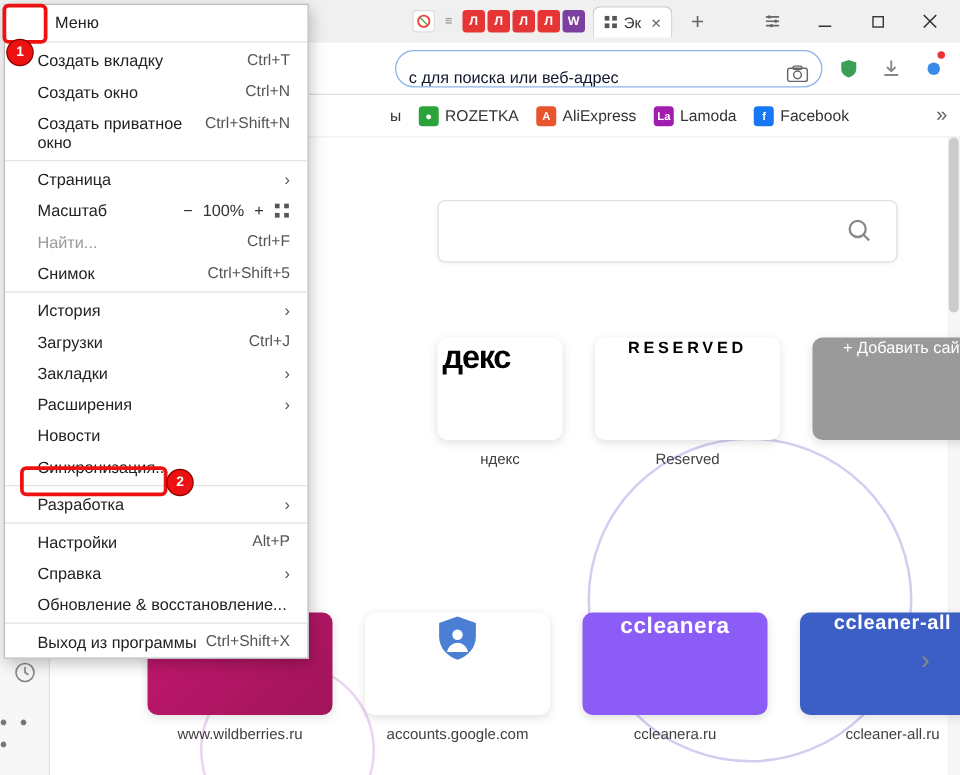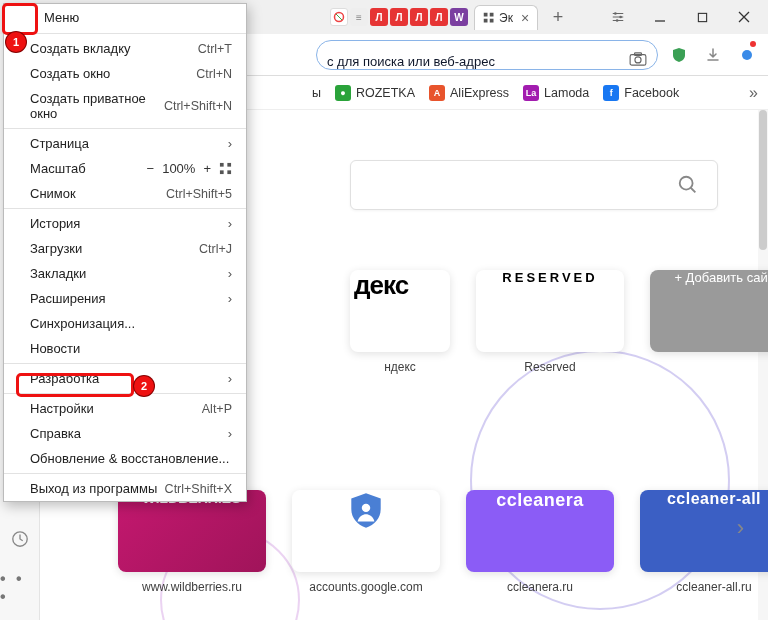--- a/index.html
+++ b/index.html
@@ -49,21 +49,21 @@
   
   
   .sidebar { position:absolute; left:0; top:34px; bottom:0; width:40px; background:#f7f7f7; border-right:1px solid #e4e4e4; display:flex; flex-direction:column; align-items:center; padding-top:12px; gap:18px;}
   .side-ico { color:#777; }
   .side-dots { margin-top:auto; margin-bottom:14px; color:#777; letter-spacing:3px; font-weight:bold;}
   
   
   .menu { position:absolute; left:3px; top:3px; width:244px; background:#fff; border:1px solid #bbb; box-shadow:2px 4px 12px rgba(0,0,0,.25); font-size:13px; color:#222; z-index:100;}
   .menu-title { padding:6px 10px 6px 40px; font-size:13px; color:#222;}
   .menu-sep { height:1px; background:#e2e2e2; margin:2px 0;}
-  .menu-item { display:flex; align-items:center; padding:5px 14px 5px 26px; position:relative; }
+  .menu-item { display:flex; align-items:flex-start; padding:5px 14px 5px 26px; position:relative; }
   .menu-label { flex:1; }
   .menu-short { color:#555; font-size:12.5px;}
   .menu-arrow { color:#555; margin-left:auto;}
   .menu-item.dim .menu-label { color:#999; }
   .zoom-controls { display:flex; align-items:center; gap:8px; color:#333; font-size:13px;}
   
   
   .annot { position:absolute; border:3px solid #e11; border-radius:5px; z-index:200; pointer-events:none;}
   .annot.a1 { left:2px; top:3px; width:36px; height:32px;}
   .annot.a2 { left:16px; top:373px; width:118px; height:24px;}
@@ -289,20 +289,24 @@
       <span>100%</span>
       <span>+</span>
       <svg width="13" height="13" viewBox="0 0 14 14">
           <rect x="1" y="1" width="4" height="4" fill="#555"></rect>
           <rect x="9" y="1" width="4" height="4" fill="#555"></rect>
           <rect x="1" y="9" width="4" height="4" fill="#555"></rect>
           <rect x="9" y="9" width="4" height="4" fill="#555"></rect>
         </svg>
     </span>
   </div>
+  <div class="menu-item dim">
+      <span class="menu-label">Найти...</span>
+      <span class="menu-short">Ctrl+F</span>
+    </div>
   <div class="menu-item">
       <span class="menu-label">Снимок</span>
       <span class="menu-short">Ctrl+Shift+5</span>
     </div>
   <div class="menu-sep"></div>
   <div class="menu-item">
       <span class="menu-label">История</span>
       <span class="menu-arrow">›</span>
     </div>
   <div class="menu-item">
@@ -311,24 +315,24 @@
     </div>
   <div class="menu-item">
       <span class="menu-label">Закладки</span>
       <span class="menu-arrow">›</span>
     </div>
   <div class="menu-item">
       <span class="menu-label">Расширения</span>
       <span class="menu-arrow">›</span>
     </div>
   <div class="menu-item">
+      <span class="menu-label">Новости</span>
+    </div>
+  <div class="menu-item">
       <span class="menu-label">Синхронизация...</span>
-    </div>
-  <div class="menu-item">
-      <span class="menu-label">Новости</span>
     </div>
   <div class="menu-sep"></div>
   <div class="menu-item">
       <span class="menu-label">Разработка</span>
       <span class="menu-arrow">›</span>
     </div>
   <div class="menu-sep"></div>
   <div class="menu-item">
       <span class="menu-label">Настройки</span>
       <span class="menu-short">Alt+P</span>

